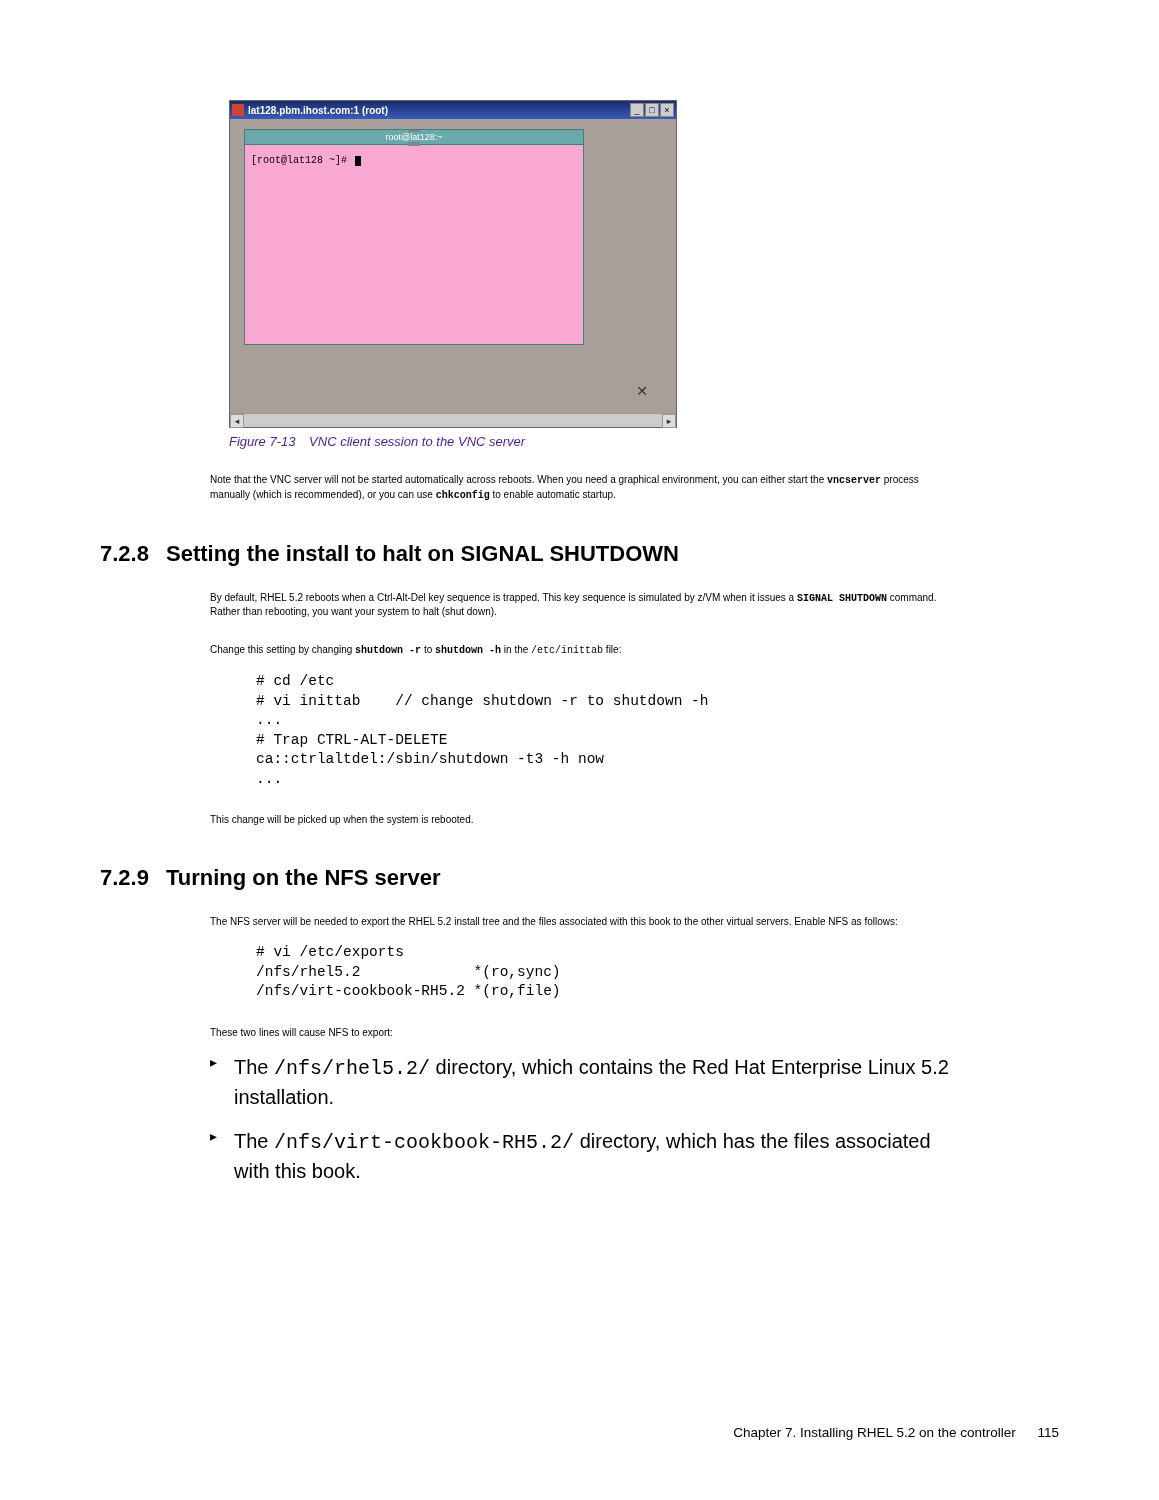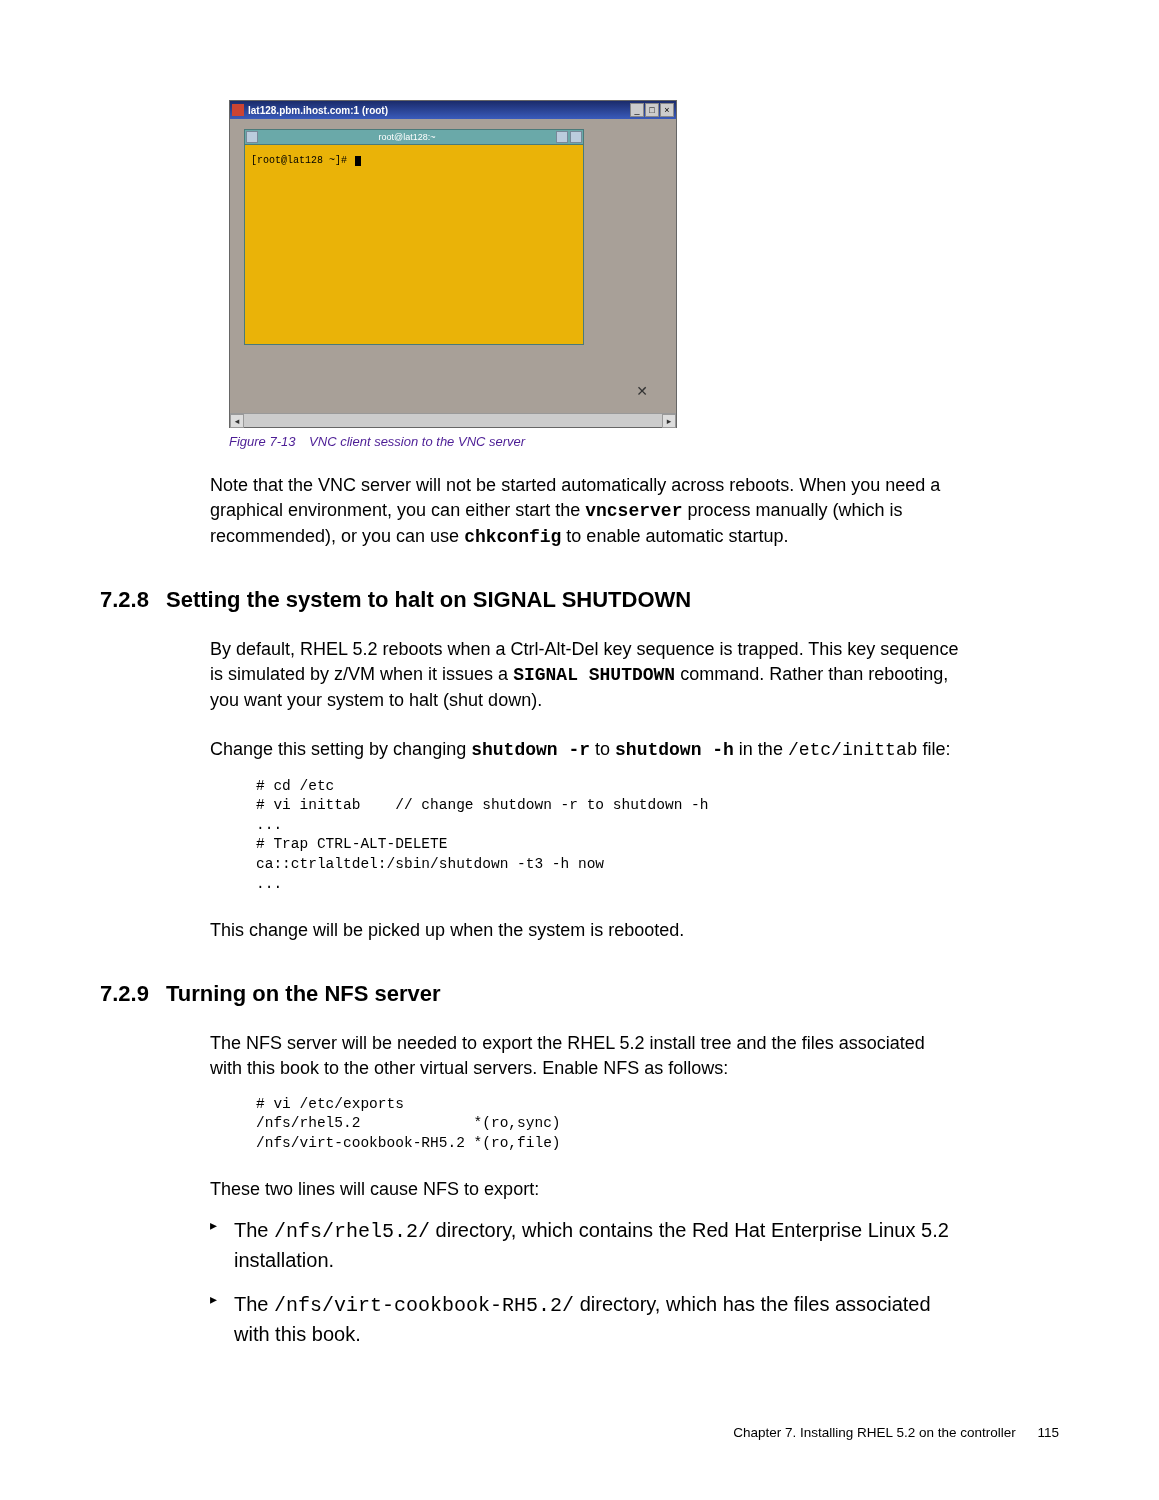--- a/index.html
+++ b/index.html
@@ -7,34 +7,34 @@
   .page { position: relative; width: 1159px; height: 1500px; padding: 0; }
   .content { position: absolute; left: 100px; right: 100px; top: 100px; }
   .figure-wrap { margin-left: 110px; width: 466px; padding-left: 19px; }
   .vnc-window { width: 448px; border: 1px solid #666; background: #a8a098; font-family: Tahoma, sans-serif; }
   .vnc-titlebar { height: 18px; background: linear-gradient(#1a2b6b,#3a5bbb); display:flex; align-items:center; padding:0 2px; }
   .vnc-titlebar-icon { width:12px; height:12px; background:#c43; margin-right:4px; display:inline-block; }
   .vnc-title { flex:1; color:#fff; font-size:10px; font-weight:bold; }
   .vnc-ctl { width:14px; height:14px; background:#ccc; border:1px solid #888; margin-left:1px; font-size:9px; line-height:12px; text-align:center; color:#000; }
   .vnc-body { position:relative; padding:8px; height: 308px; background:#a8a098; }
   .inner-term-wrap { position:absolute; left:14px; top:10px; width:340px; }
-  .inner-term-title { height:16px; background:#6aa9a9; border:1px solid #4a7a7a; display:flex; align-items:center; }
+  .inner-term-title { height:16px; background:#6aa9a9; border:1px solid #4a7a7a; display:flex; align-items:center;flex-direction:column; }
   .inner-term-title span.titletxt { flex:1; text-align:center; color:#fff; font-size:9px; }
   .inner-term-title .sm { width:12px; height:12px; background:#bcd; border:1px solid #789; margin:0 1px; }
-  .inner-term { height:200px; background:#eab308; border:1px solid #4a7a7a; border-top:none; padding:4px 6px; }
+  .inner-term { height:200px; background:#f9a8d4; border:1px solid #4a7a7a; border-top:none; padding:4px 6px; }
   .prompt { font-family: "Courier New", monospace; font-size:10px; color:#000; }
   .cursor { display:inline-block; width:6px; height:10px; background:#000; vertical-align:text-bottom; margin-left:2px; }
   .xicon { position:absolute; right:28px; bottom:28px; font-size:14px; color:#333; }
   .hscroll { position:absolute; left:0; right:0; bottom:0; height:14px; background:#ccc; border-top:1px solid #999; }
   .hscroll .lar, .hscroll .rar { width:14px; height:14px; background:#ddd; border:1px solid #999; font-size:9px; line-height:12px; text-align:center; color:#333; }
   .hscroll .lar { float:left; }
   .hscroll .rar { float:right; }
   .caption { margin-top:6px; font-style: italic; font-size: 13px; color:#4c1d95; }
   .caption .fignum { font-style: italic; margin-right: 10px; }
-  .body-para { margin: 24px 0 0 110px; font-size: 18px; line-height: 1.38; max-width: 750px; }
+  .body-para { margin: 24px 0 0 110px; font-size: 10px; line-height: 1.38; max-width: 750px; }
   .mono { font-family: "Courier New", monospace; }
   .monob { font-family: "Courier New", monospace; font-weight: bold; }
   h2.sec { margin: 38px 0 0 0; font-size: 22px; font-weight: bold; }
   h2.sec .num { display:inline-block; width:66px; }
   .codeblock { margin: 14px 0 0 156px; font-family: "Courier New", monospace; font-size: 14.5px; line-height: 1.35; white-space: pre; }
   .codeblock .b { font-weight: normal; }
   ul.bullets { list-style:none; margin: 14px 0 0 110px; }
   ul.bullets li { position:relative; padding-left: 24px; font-size:20px; line-height:1.4; margin-bottom: 16px; max-width:750px; }
   ul.bullets li::before { content:"▸"; position:absolute; left:0; top:0; font-size:14px; color:#000; }
   .footer { position:absolute; bottom: 60px; right: 100px; font-size: 13.5px; color:#000; }
@@ -78,21 +78,21 @@
         <span class="fignum">Figure 7-13</span>
         <span>VNC client session to the VNC server</span>
       </div>
     </div>
 
     <p class="body-para">
       <span>Note that the VNC server will not be started automatically across reboots. When you need a graphical environment, you can either start the </span><span class="monob">vncserver</span><span> process manually (which is recommended), or you can use </span><span class="monob">chkconfig</span><span> to enable automatic startup.</span>
     </p>
 
     <h2 class="sec">
-      <span class="num">7.2.8</span><span>Setting the system to halt on SIGNAL SHUTDOWN</span>
+      <span class="num">7.2.8</span><span>Setting the install to halt on SIGNAL SHUTDOWN</span>
     </h2>
 
     <p class="body-para">
       <span>By default, RHEL 5.2 reboots when a Ctrl-Alt-Del key sequence is trapped. This key sequence is simulated by z/VM when it issues a </span><span class="monob">SIGNAL SHUTDOWN</span><span> command. Rather than rebooting, you want your system to halt (shut down).</span>
     </p>
 
     <p class="body-para">
       <span>Change this setting by changing </span><span class="monob">shutdown -r</span><span> to </span><span class="monob">shutdown -h</span><span> in the </span><span class="mono">/etc/inittab</span><span> file:</span>
     </p>
 

